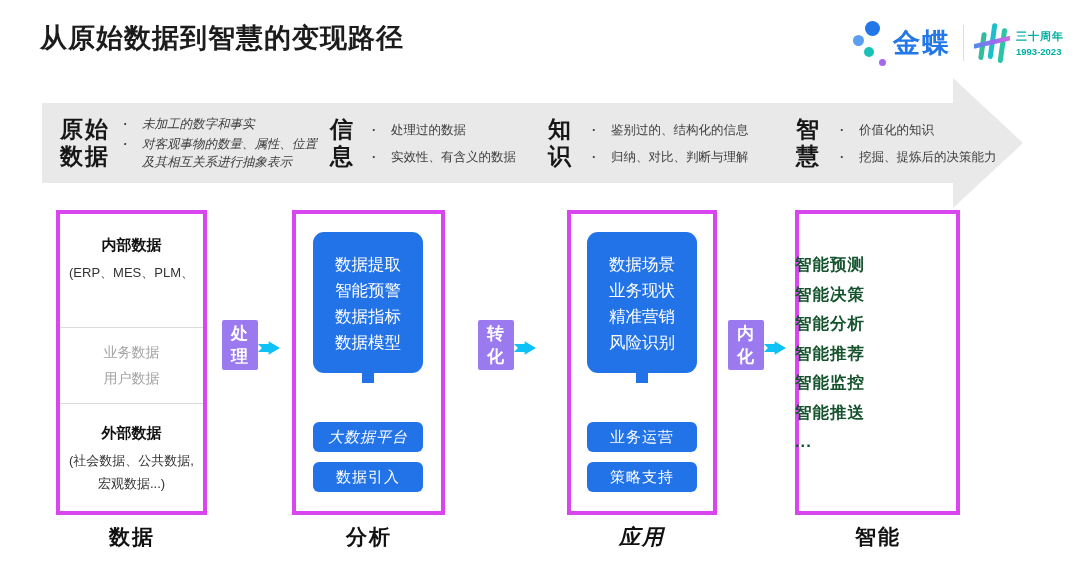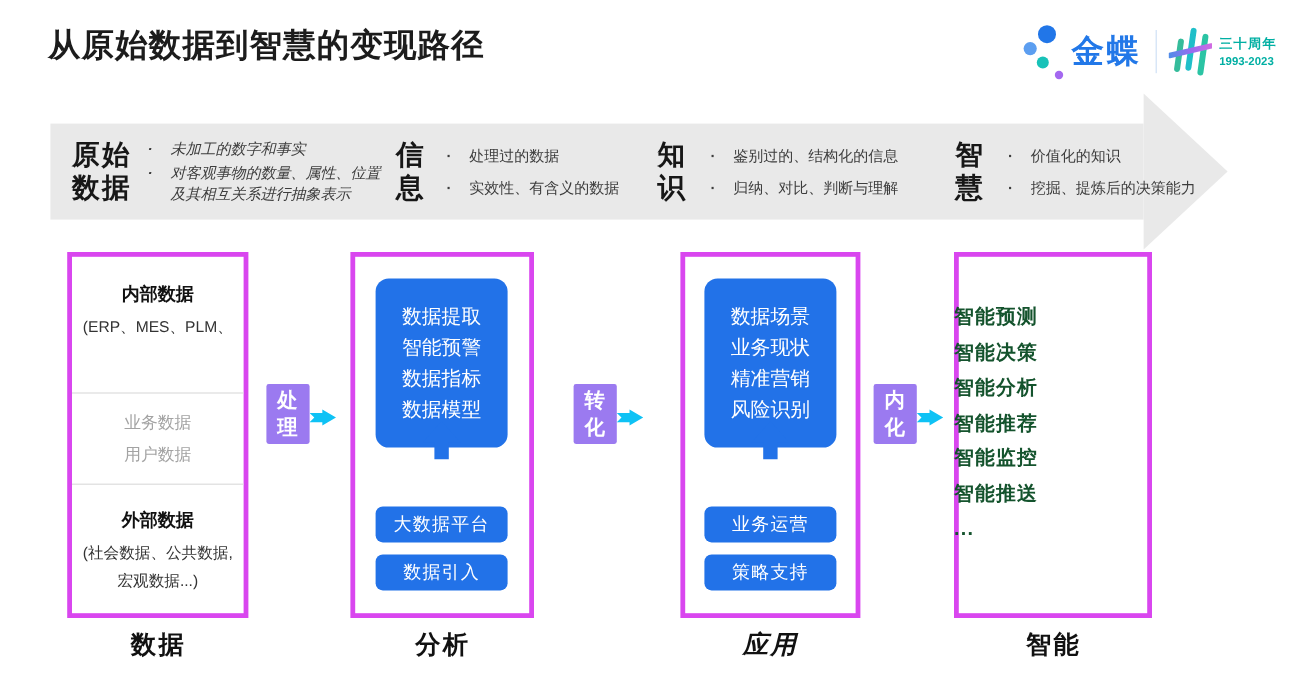--- a/index.html
+++ b/index.html
@@ -53,21 +53,21 @@
   
   .bigbox{position:absolute;top:232px;width:110px;height:141px;border-radius:11px;background:#2272E8;
     color:#fff;display:flex;flex-direction:column;justify-content:center;text-align:center;
     font-size:16.5px;line-height:26px;font-weight:500;}
   .bb2{left:313px;} .bb3{left:587px;}
   .bigbox span{display:block;}
   .uparrow{position:absolute;top:351px;width:32px;height:32px;}
   .ua2{left:352px;} .ua3{left:626px;}
   .btn{position:absolute;width:110px;height:30px;background:#2272E8;border-radius:6px;color:#fff;
     font-size:15px;display:flex;align-items:center;justify-content:center;letter-spacing:1px;}
-  .btn-a1{left:313px;top:422px;} .btn-a2{left:313px;top:462px;}
+  .btn-a1{left:313px;top:422px;font-style:italic;} .btn-a2{left:313px;top:462px;}
   .btn-b1{left:587px;top:422px;} .btn-b2{left:587px;top:462px;text-align:center;}
   
   .connector{position:absolute;top:320px;width:58px;display:flex;align-items:center;}
   .c1{left:222px;} .c2{left:478px;} .c3{left:728px;}
   .conn-label{background:#9B7AF0;color:#fff;font-size:17px;font-weight:700;padding:2px 9px;
     border-radius:2px;letter-spacing:1px;}
   .conn-arrow{margin-top:5px;width:56px;height:34px;}
   
   .intel{position:absolute;left:795px;top:250px;width:176px;color:#14532d;
     font-weight:800;font-size:16.5px;line-height:29.5px;letter-spacing:1px;}

